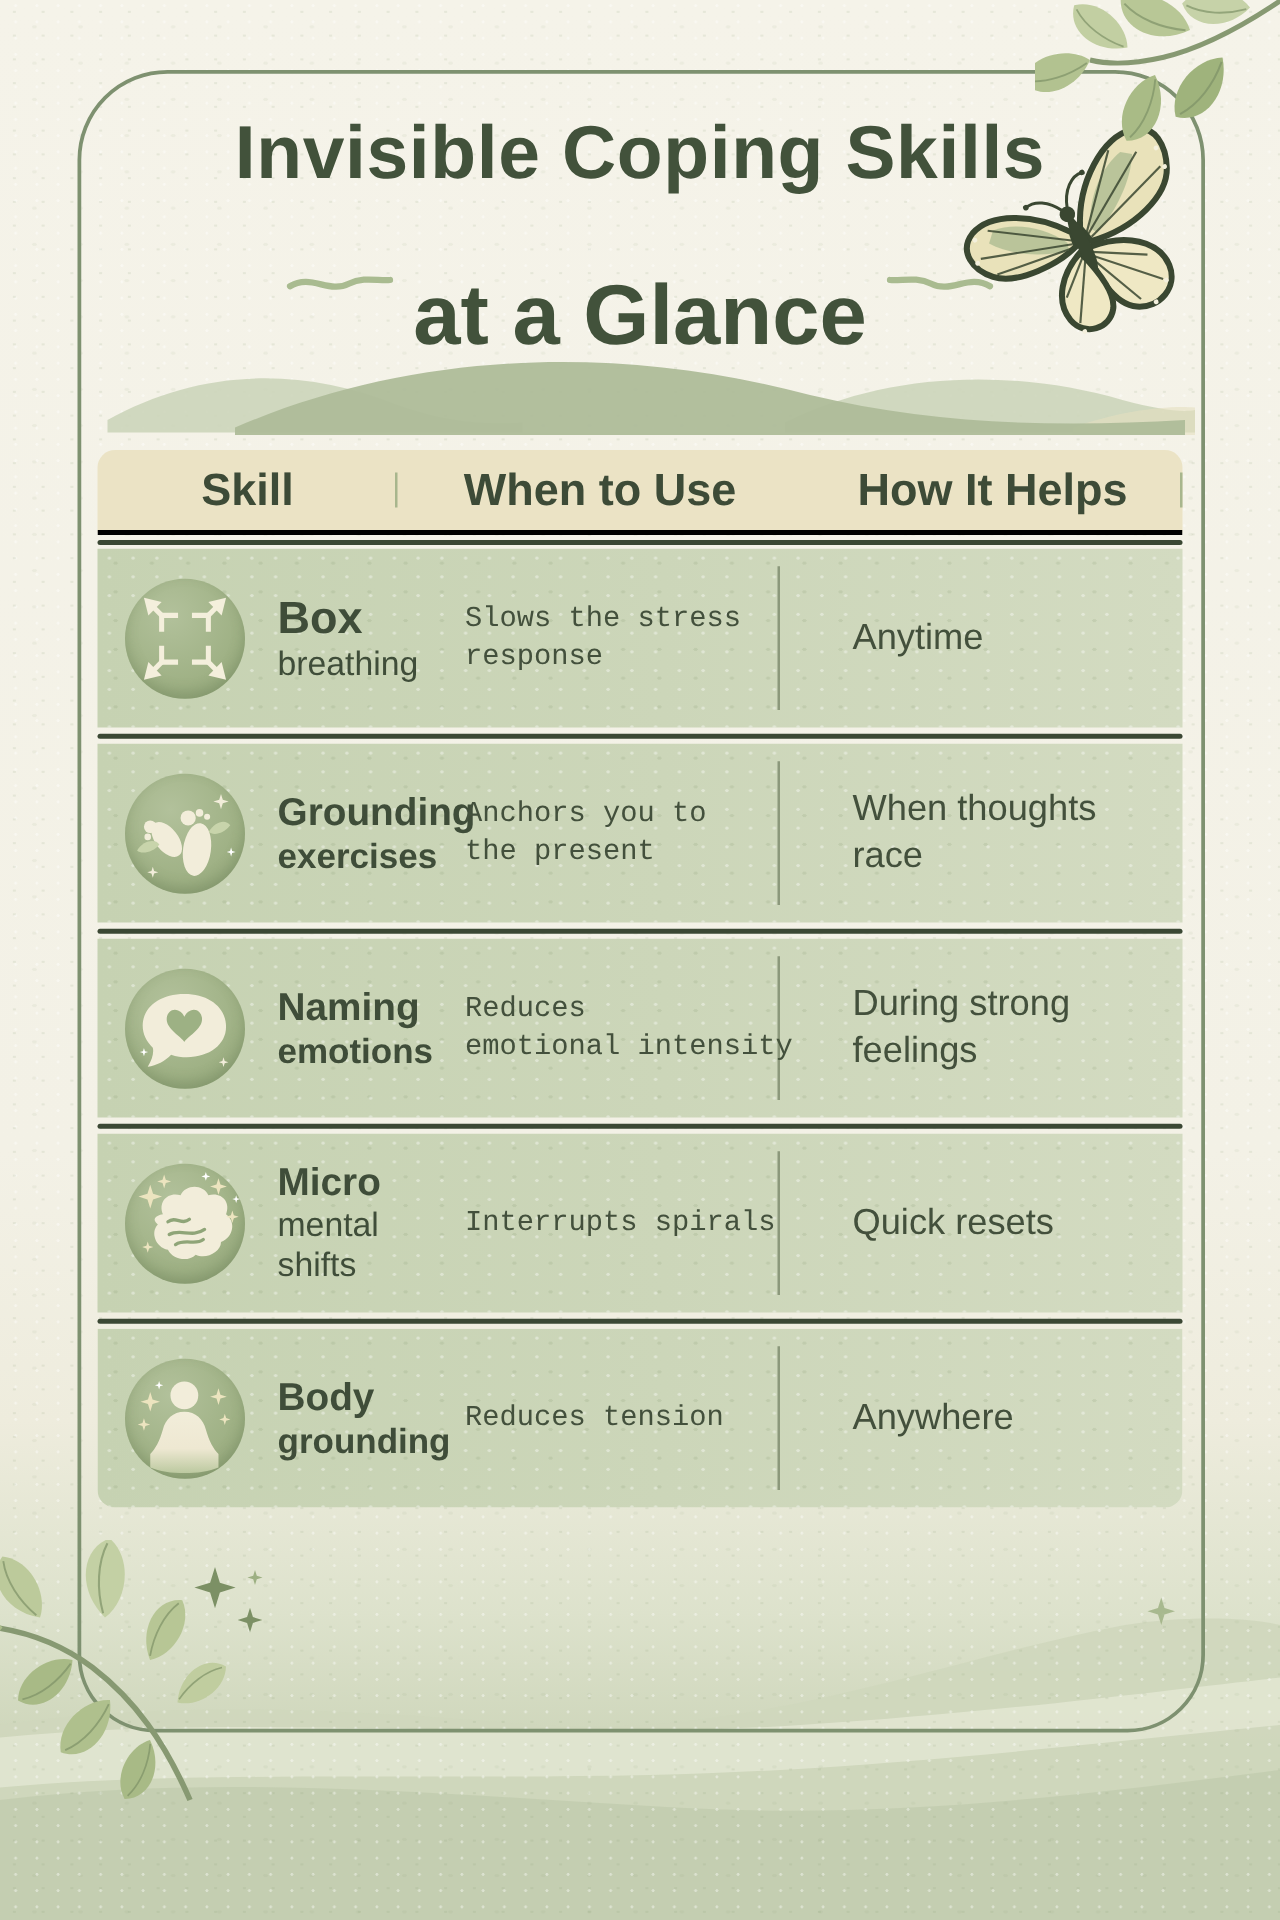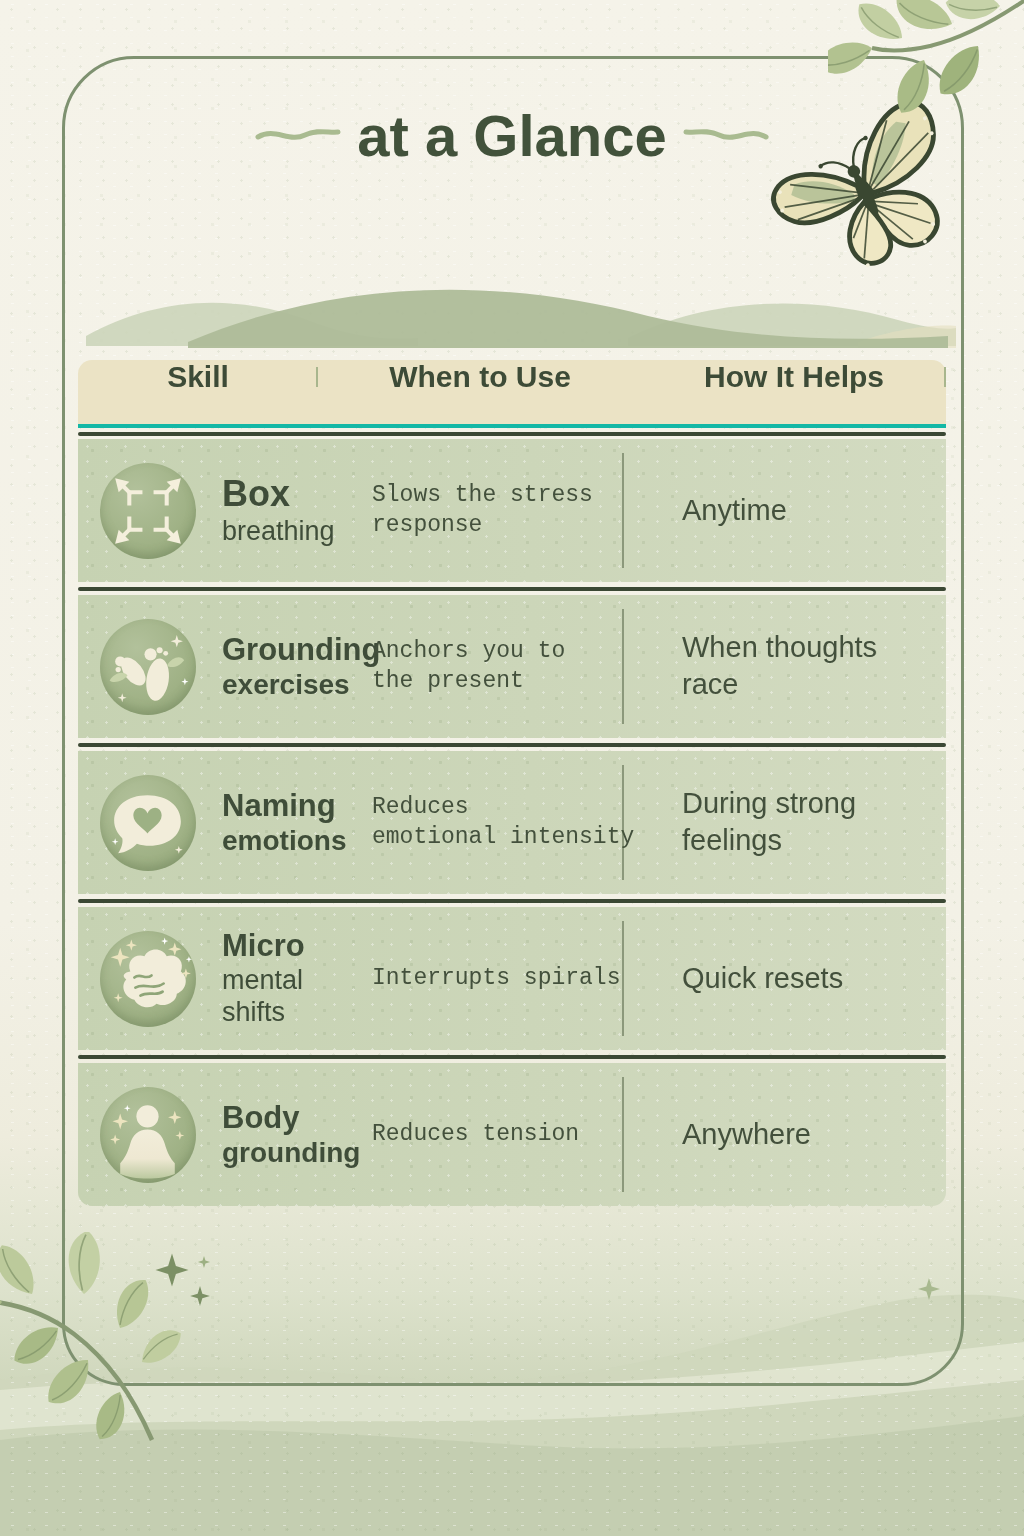--- a/index.html
+++ b/index.html
@@ -14,29 +14,29 @@
       radial-gradient(rgba(124,146,104,.10) 1.7px,transparent 1.9px),
       radial-gradient(rgba(255,255,255,.5) 1.1px,transparent 1.3px);
     background-size:23px 19px,37px 29px,17px 13px;
     background-position:0 0,9px 7px,4px 11px;}
   .card-outline{position:absolute;left:62px;top:56px;width:896px;height:1324px;
     border:3px solid #7e9170;border-radius:72px 72px 62px 62px;z-index:4;}
   
   .title-block{position:absolute;top:90px;left:0;right:0;text-align:center;z-index:5;color:#42523b;}
   .title-l1{font-size:60px;font-weight:700;letter-spacing:.5px;line-height:1.05;}
   .title-l2-row{display:flex;justify-content:center;align-items:center;gap:16px;margin-top:12px;}
-  .title-l2{font-size:58px;font-weight:700;}
+  .title-l2{font-size:68px;font-weight:700;margin-top:48px;}
   .flourish{width:86px;height:22px;}
   
   .hills{position:absolute;left:68px;top:258px;width:888px;height:94px;z-index:3;}
   .butterfly{position:absolute;left:766px;top:98px;width:202px;height:196px;z-index:6;}
   
   .table{position:absolute;left:78px;top:360px;width:868px;z-index:5;}
-  .thead{height:64px;background:#ebe3c5;border-bottom:4px solid #14b8a6;border-radius:14px 14px 0 0;
-    display:flex;align-items:flex-start;color:#3d4b37;font-weight:700;font-size:30px;}
+  .thead{height:64px;background:#ebe3c5;border-bottom:4px solid #000000;border-radius:14px 14px 0 0;
+    display:flex;align-items:center;color:#3d4b37;font-weight:700;font-size:36px;}
   .th{text-align:center;position:relative;}
   .th1{width:240px}.th2{width:304px}.th3{width:324px}
   .th1::after,.th2::after{content:'';position:absolute;right:0;top:7px;bottom:7px;width:2px;background:#a8b68d;}
   .sep{height:13px;display:flex;align-items:center;}
   .sep.first{height:11px}
   .sep-line{height:4px;width:100%;background:#3b4834;border-radius:2px;}
   .row{height:143px;position:relative;display:flex;align-items:center;
     background:
       radial-gradient(rgba(255,255,255,.38) 1.4px,transparent 1.6px),
       radial-gradient(rgba(110,133,88,.14) 1.6px,transparent 1.8px),
@@ -86,20 +86,21 @@
 <div class="card-outline"></div>
 
 <svg class="hills" viewBox="0 0 888 94">
   <path d="M18,78 C90,38 170,34 250,66 C290,80 320,82 350,80 L350,88 L18,88 Z" fill="#ccd5ba" opacity=".9"></path>
   <path d="M560,80 C640,40 740,36 830,62 C860,70 878,72 888,70 L888,88 L560,88 Z" fill="#ccd5ba" opacity=".9"></path>
   <path d="M790,84 C830,70 868,66 888,68 L888,90 L790,90 Z" fill="#e4dfc0" opacity=".6"></path>
   <path d="M120,84 C260,24 420,16 580,58 C680,82 780,84 880,78 L880,90 L120,90 Z" fill="#aebc99" opacity=".95"></path>
 </svg>
 
 <div class="title-block">
+  <div class="title-l1">Invisible Coping Skills</div>
   <div class="title-l2-row">
     <svg class="flourish" viewBox="0 0 86 22">
       <path d="M3,12 C20,2 34,18 50,10 C62,4 74,8 83,7" fill="none" stroke="#a9bb90" stroke-width="5" stroke-linecap="round"></path>
     </svg>
     <span class="title-l2">at a Glance</span>
     <svg class="flourish" viewBox="0 0 86 22">
       <path d="M3,7 C12,8 24,4 36,10 C52,18 66,2 83,12" fill="none" stroke="#a9bb90" stroke-width="5" stroke-linecap="round"></path>
     </svg>
   </div>
 </div>

